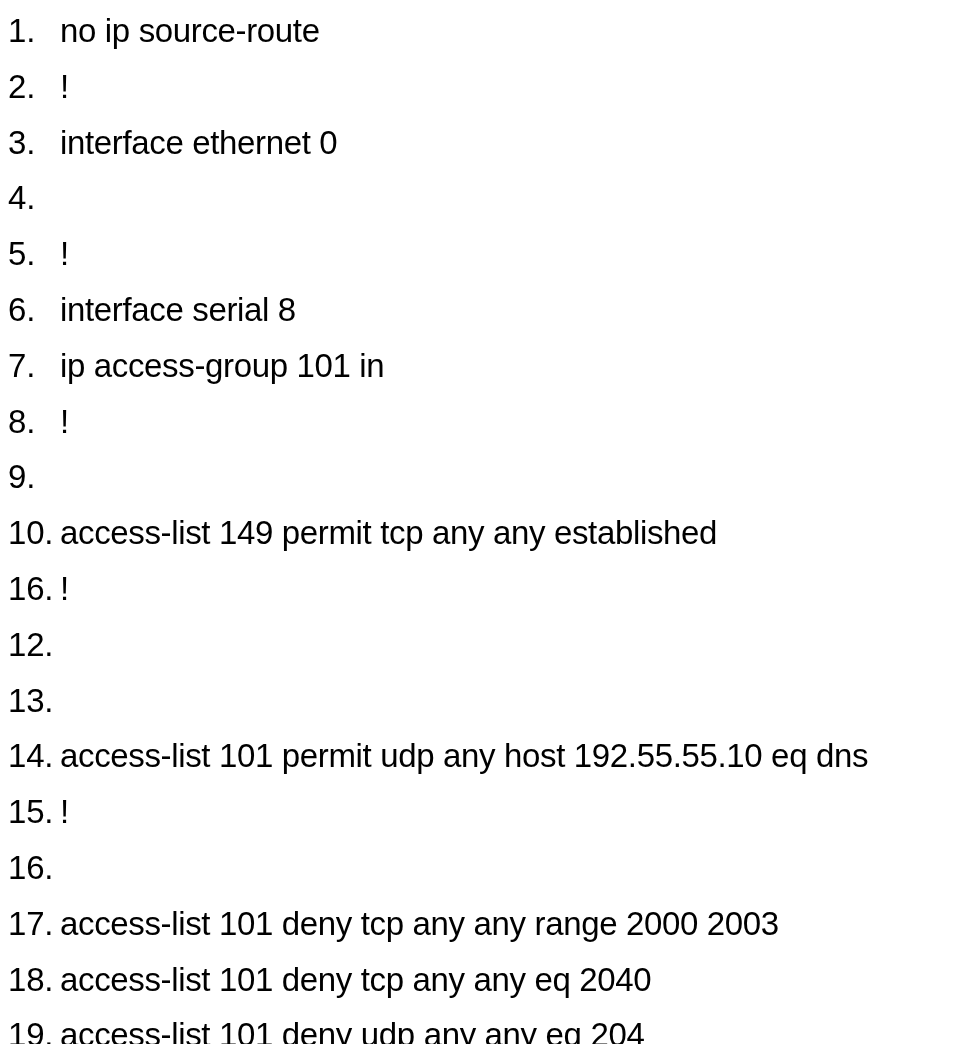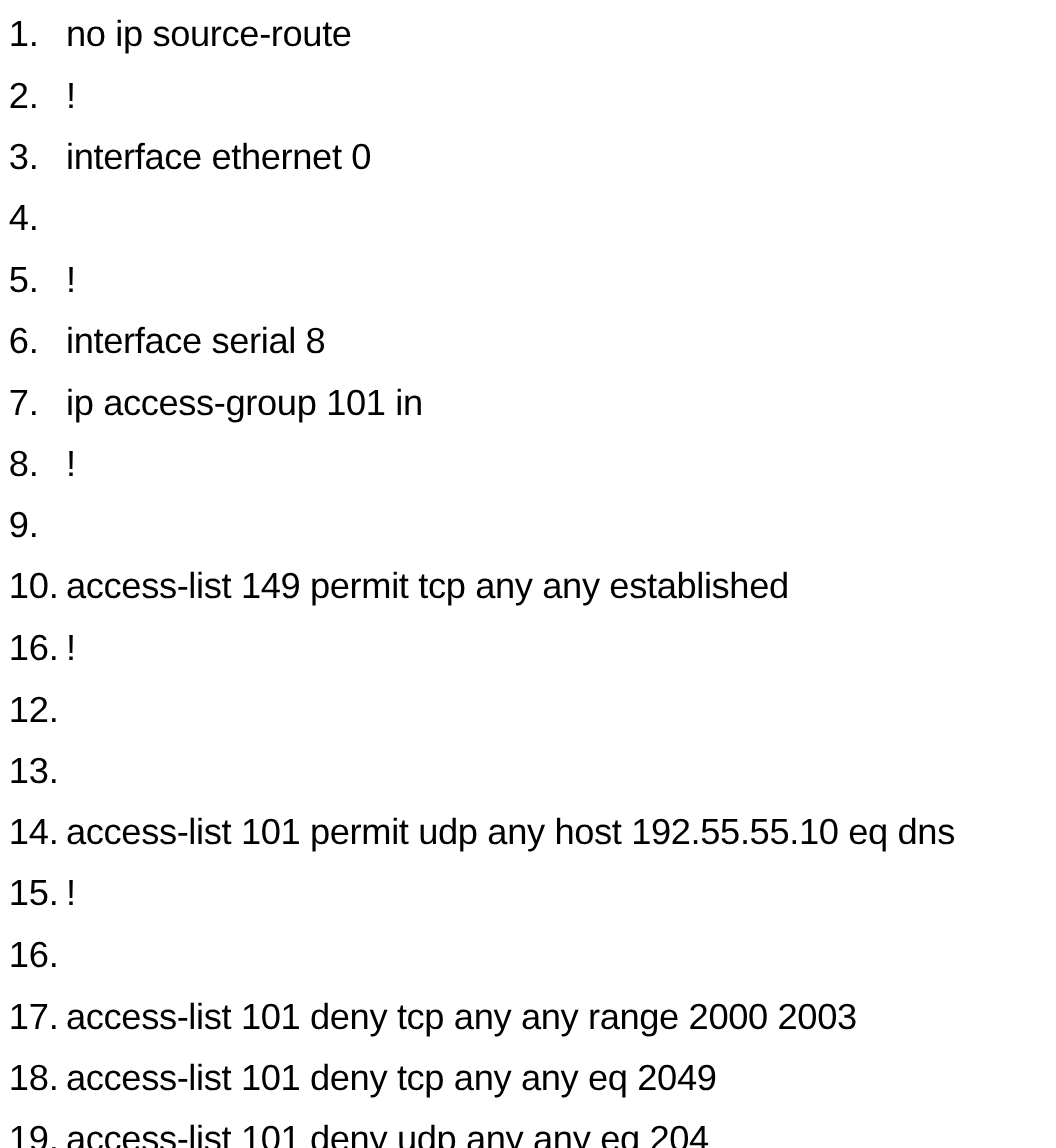--- a/index.html
+++ b/index.html
@@ -113,19 +113,19 @@
   </div>
     <div class="config-line">
     <span class="line-number">16.</span>
   </div>
     <div class="config-line">
     <span class="line-number">17.</span>
     <span class="line-text">access-list 101 deny tcp any any range 2000 2003</span>
   </div>
     <div class="config-line">
     <span class="line-number">18.</span>
-    <span class="line-text">access-list 101 deny tcp any any eq 2049</span>
+    <span class="line-text">access-list 101 deny tcp any any eq 2040</span>
   </div>
     <div class="config-line">
     <span class="line-number">19.</span>
     <span class="line-text">access-list 101 deny udp any any eq 204</span>
   </div>
   </div>
 
 </body></html>

